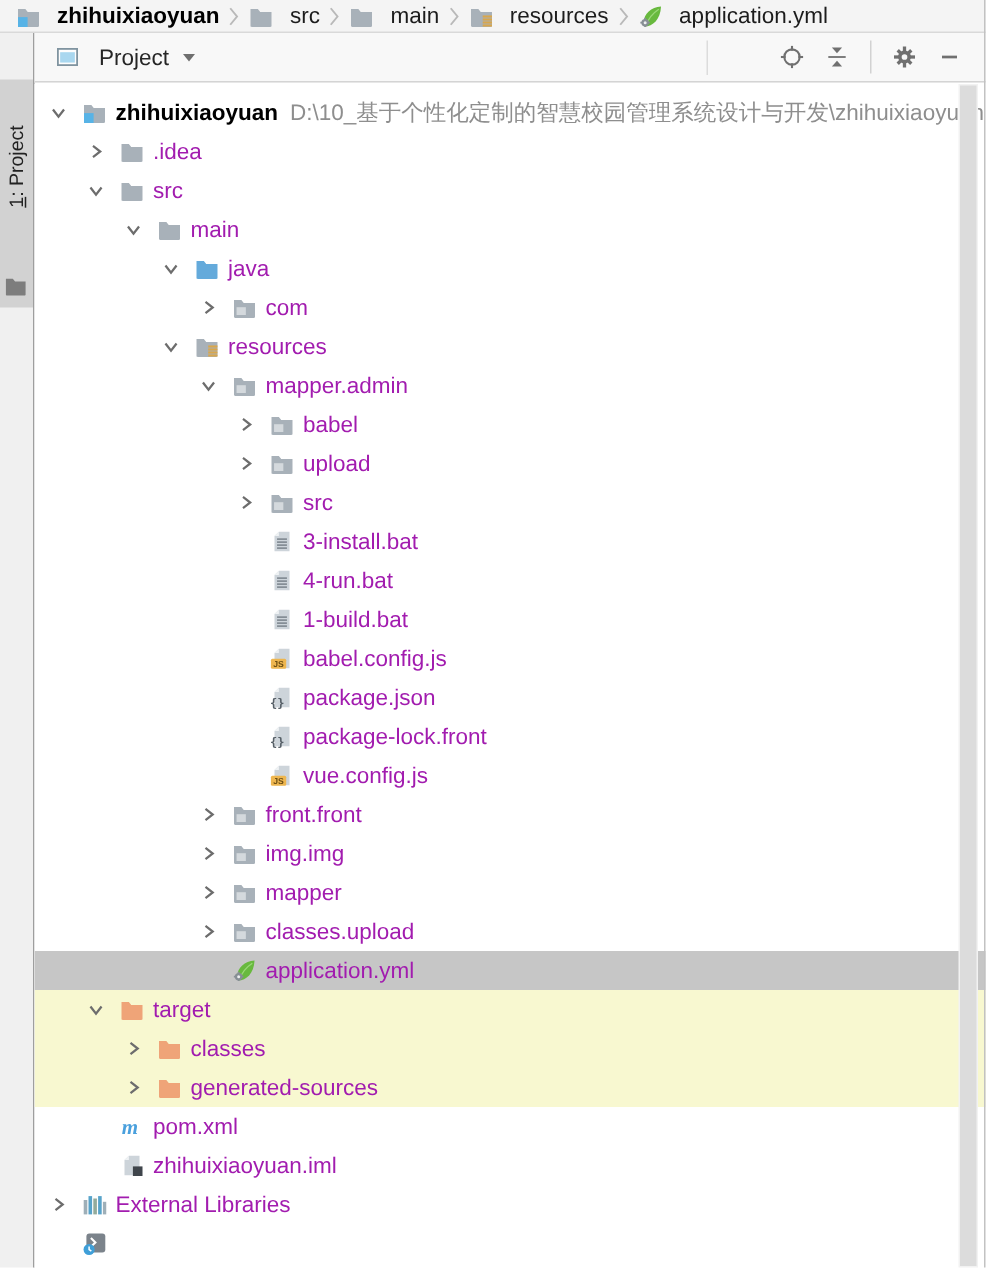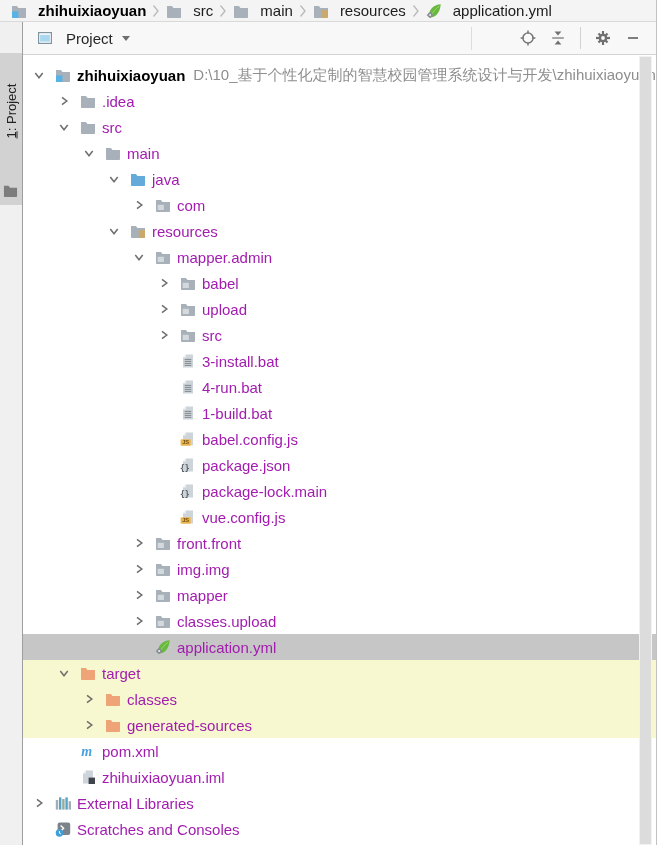--- a/index.html
+++ b/index.html
@@ -440,21 +440,21 @@
     </div>
     <div class="row" style="padding-left: 135px;">
       <span class="chev"></span>
       <span class="ticon">
         <svg width="16" height="16" viewBox="0 0 16 16" xmlns="http://www.w3.org/2000/svg">
           <path d="M5.9 1.5H13v13H3V4.4z" fill="#cdd4da"></path>
           <path d="M5.9 1.5v2.9H3z" fill="#eff2f4"></path>
           <text x="4.8" y="14.2" font-family="DejaVu Sans Mono, monospace" font-size="8" font-weight="bold" fill="#555e66" text-anchor="middle">{}</text>
         </svg>
       </span>
-      <span class="lbl">package-lock.main</span>
+      <span class="lbl">package-lock.front</span>
     </div>
     <div class="row" style="padding-left: 135px;">
       <span class="chev"></span>
       <span class="ticon">
         <svg width="16" height="16" viewBox="0 0 16 16" xmlns="http://www.w3.org/2000/svg">
           <path d="M5.9 1.5H13v13H3V4.4z" fill="#cdd4da"></path>
           <path d="M5.9 1.5v2.9H3z" fill="#eff2f4"></path>
           <rect x="0.6" y="8.2" width="10.2" height="6.6" rx="1" fill="#eeb64f"></rect>
           <text x="5.7" y="13.4" font-family="Liberation Sans, sans-serif" font-size="5.8" font-weight="bold" fill="#6d4f14" text-anchor="middle">JS</text>
         </svg>
@@ -614,20 +614,19 @@
     <div class="row" style="padding-left: 10px;">
       <span class="chev"></span>
       <span class="ticon">
         <svg width="16" height="16" viewBox="0 0 16 16" xmlns="http://www.w3.org/2000/svg">
           <rect x="2.6" y="1.4" width="12.6" height="12.6" rx="2" fill="#7b838b"></rect>
           <path d="M5.6 4.4l3 2.9-3 2.9" fill="none" stroke="#fff" stroke-width="1.4"></path>
           <circle cx="4.4" cy="12" r="3.7" fill="#3f9fd8"></circle>
           <path d="M4.4 10v2.1l1.5.9" fill="none" stroke="#fff" stroke-width="1"></path>
         </svg>
       </span>
-      <span class="lbl">Scratches and Consoles</span>
     </div>
   </div>
 
 <div class="vscroll">
   <div class="vthumb"></div>
 </div>
 <div class="page-edge"></div>
 
 </body></html>

